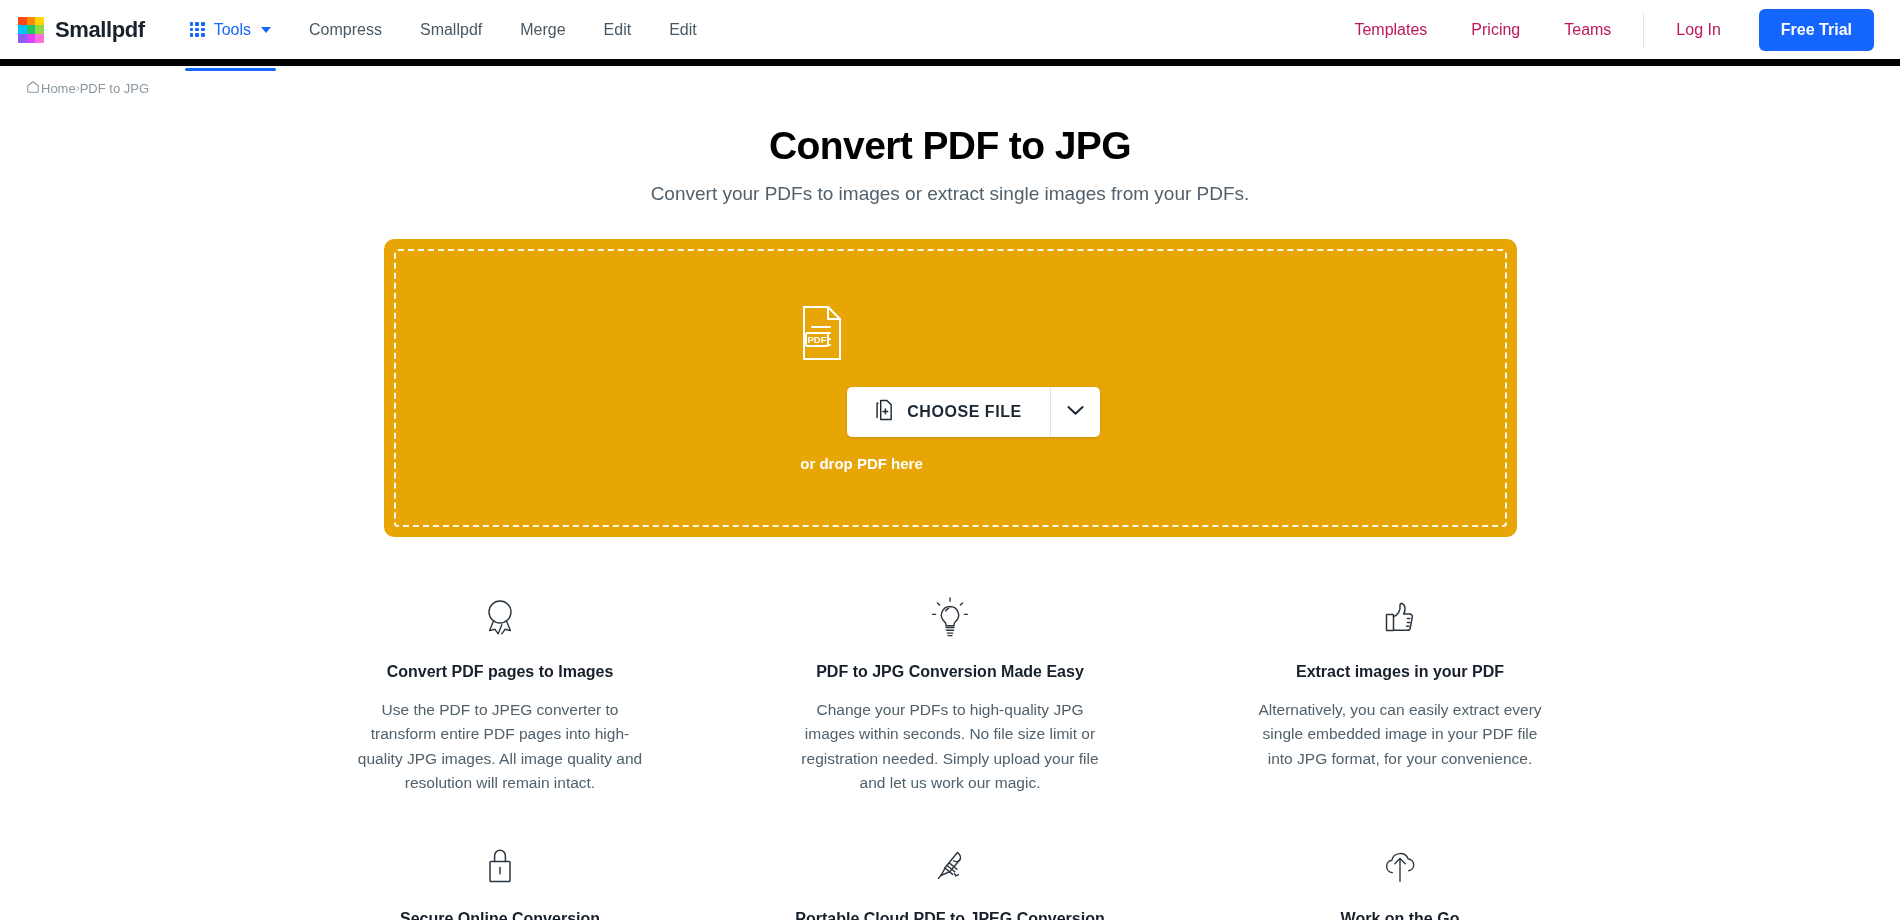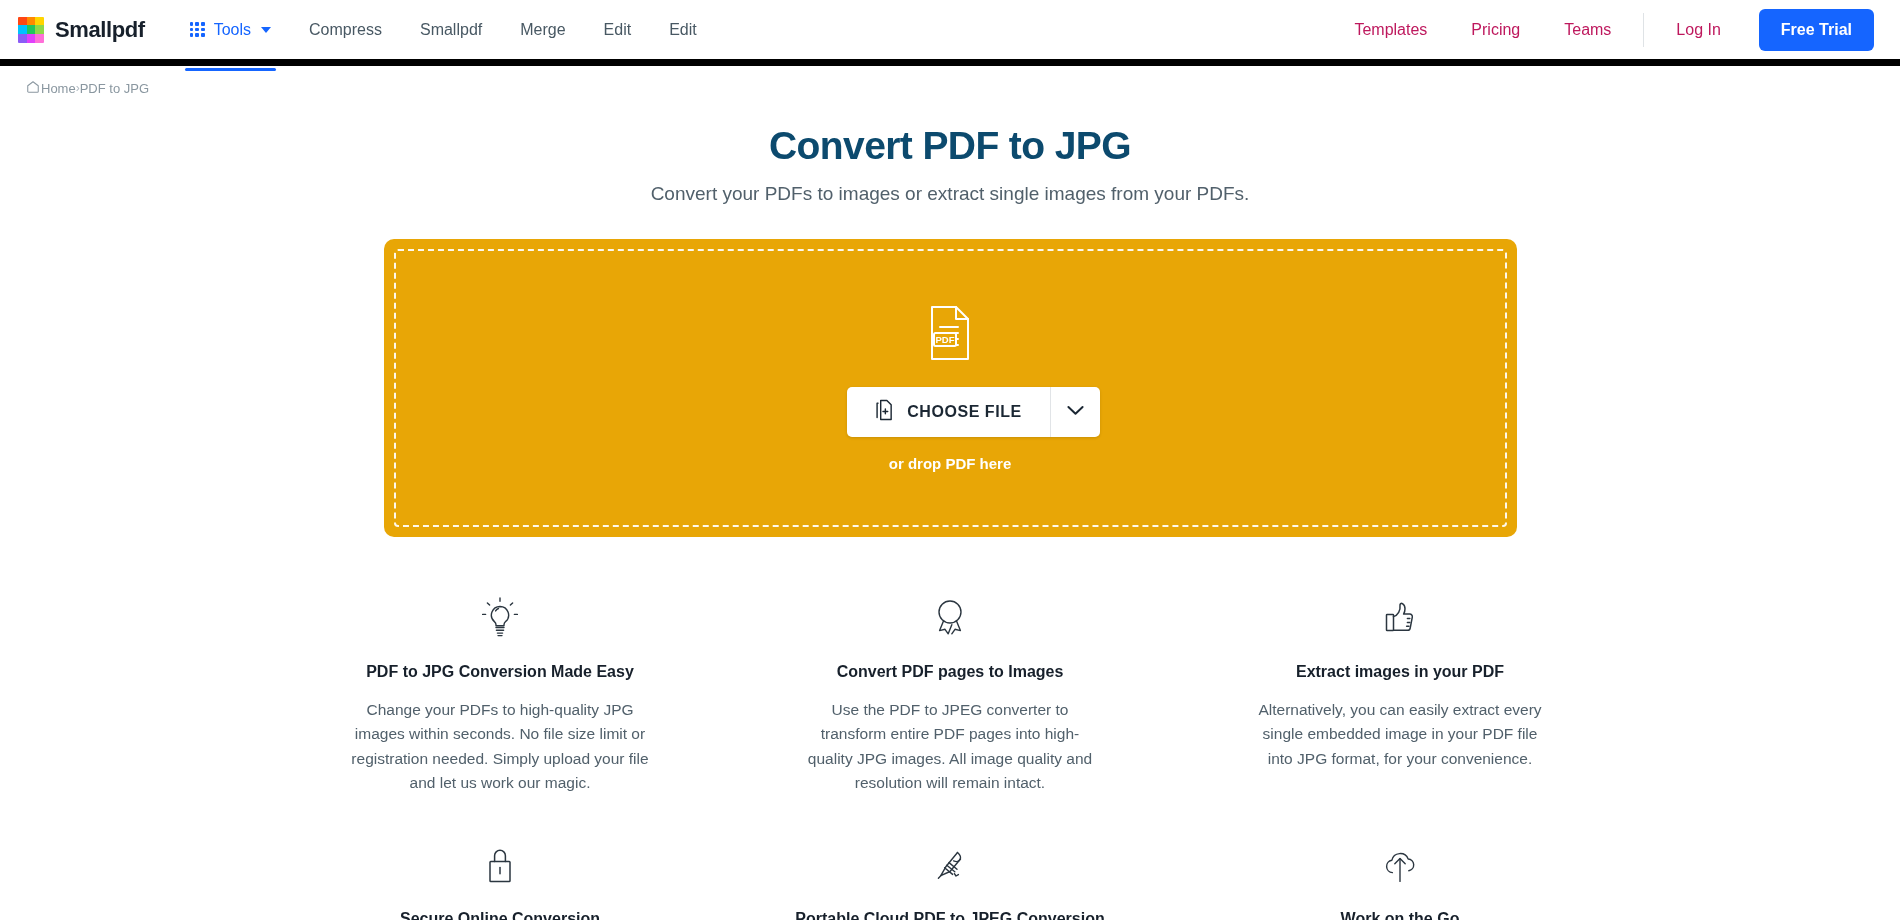--- a/index.html
+++ b/index.html
@@ -130,21 +130,21 @@
   .breadcrumb .crumb { cursor: pointer; }
   .breadcrumb .sep { color: #b4bdc4; font-size: 12px; }
   .home-ico { display: inline-block; margin-right: 1px; }
 
   
   .hero { text-align: center; padding-top: 26px; }
   .hero h1 {
     font-size: 39px;
     font-weight: bold;
     letter-spacing: -0.6px;
-    color: #0c4a6e;
+    color: #000000;
   }
   .hero p {
     font-size: 19px;
     color: #51606b;
     margin-top: 15px;
   }
 
   
   .dropzone-wrap {
     margin: 34px auto 0;
@@ -162,21 +162,20 @@
     position: absolute;
     inset: 10px;
     border: 2px dashed rgba(255,255,255,0.92);
     border-radius: 4px;
     pointer-events: none;
   }
   .dz-inner {
     position: relative;
     display: flex;
     flex-direction: column;
-    align-items: center;
     z-index: 2;
   }
   .pdf-icon { margin-bottom: 22px; }
 
   .choose-row {
     display: flex;
     align-items: stretch;
     border-radius: 5px;
     overflow: hidden;
     box-shadow: 0 1px 3px rgba(0,0,0,0.14);
@@ -361,41 +360,41 @@
 
     <div class="drop-hint">or drop PDF here</div>
   </div>
 </div>
 
 <div class="features">
 
   <div class="feature">
     <div class="feat-icon">
       <svg width="38" height="42" viewBox="0 0 38 42" fill="none" stroke="#2b3640" stroke-width="1.4" stroke-linecap="round" stroke-linejoin="round">
+        <circle cx="19" cy="15" r="11"></circle>
+        <path d="M12.4 24.2 8.6 33.6l5.4-1.3 3.2 4.5 3.6-9.1"></path>
+        <path d="M25.6 24.2l3.8 9.4-5.4-1.3-3.2 4.5"></path>
+      </svg>
+    </div>
+    <div class="feat-title">Convert PDF pages to Images</div>
+    <div class="feat-body">Use the PDF to JPEG converter to transform entire PDF pages into high-quality JPG images. All image quality and resolution will remain intact.</div>
+  </div>
+
+  <div class="feature">
+    <div class="feat-icon">
+      <svg width="38" height="42" viewBox="0 0 38 42" fill="none" stroke="#2b3640" stroke-width="1.4" stroke-linecap="round" stroke-linejoin="round">
         <path d="M19 9.5a8.6 8.6 0 0 0-5.6 15.1c1 .9 1.6 2 1.6 3.2v1h8v-1c0-1.2.6-2.3 1.6-3.2A8.6 8.6 0 0 0 19 9.5Z"></path>
         <path d="M15 30.5h8M15.4 33.3h7.2M16.4 36.1h5.2"></path>
         <path d="M17 38.6h4"></path>
         <path d="M19 4.2V1M8.6 8.1 6.4 5.9M29.4 8.1l2.2-2.2M4.6 17.4H1.6M36.4 17.4h-3"></path>
         <path d="M14.6 13.9a6 6 0 0 1 2.9-2.4"></path>
       </svg>
     </div>
     <div class="feat-title">PDF to JPG Conversion Made Easy</div>
     <div class="feat-body">Change your PDFs to high-quality JPG images within seconds. No file size limit or registration needed. Simply upload your file and let us work our magic.</div>
-  </div>
-
-  <div class="feature">
-    <div class="feat-icon">
-      <svg width="38" height="42" viewBox="0 0 38 42" fill="none" stroke="#2b3640" stroke-width="1.4" stroke-linecap="round" stroke-linejoin="round">
-        <circle cx="19" cy="15" r="11"></circle>
-        <path d="M12.4 24.2 8.6 33.6l5.4-1.3 3.2 4.5 3.6-9.1"></path>
-        <path d="M25.6 24.2l3.8 9.4-5.4-1.3-3.2 4.5"></path>
-      </svg>
-    </div>
-    <div class="feat-title">Convert PDF pages to Images</div>
-    <div class="feat-body">Use the PDF to JPEG converter to transform entire PDF pages into high-quality JPG images. All image quality and resolution will remain intact.</div>
   </div>
 
   <div class="feature">
     <div class="feat-icon">
       <svg width="38" height="42" viewBox="0 0 38 42" fill="none" stroke="#2b3640" stroke-width="1.5" stroke-linecap="round" stroke-linejoin="round">
         <rect x="5.5" y="17.5" width="7" height="16" rx="0.6"></rect>
         <path d="M12.5 19.6c2.4-.6 4-2.1 5.2-4.2 1.3-2.3 1.6-4.9 1.3-7 -.2-1.4 1.2-2.5 2.4-1.8 1.6 1 2.6 2.8 2.6 5.1 0 2-.6 3.9-1.4 5.4h6.2c1.6 0 2.8 1.4 2.5 3l-2.1 11c-.2 1.3-1.4 2.2-2.7 2.2H12.5"></path>
         <path d="M26.4 21.6h2.4M26.4 25.4h2.4M25.6 29.2H28"></path>
       </svg>
     </div>

